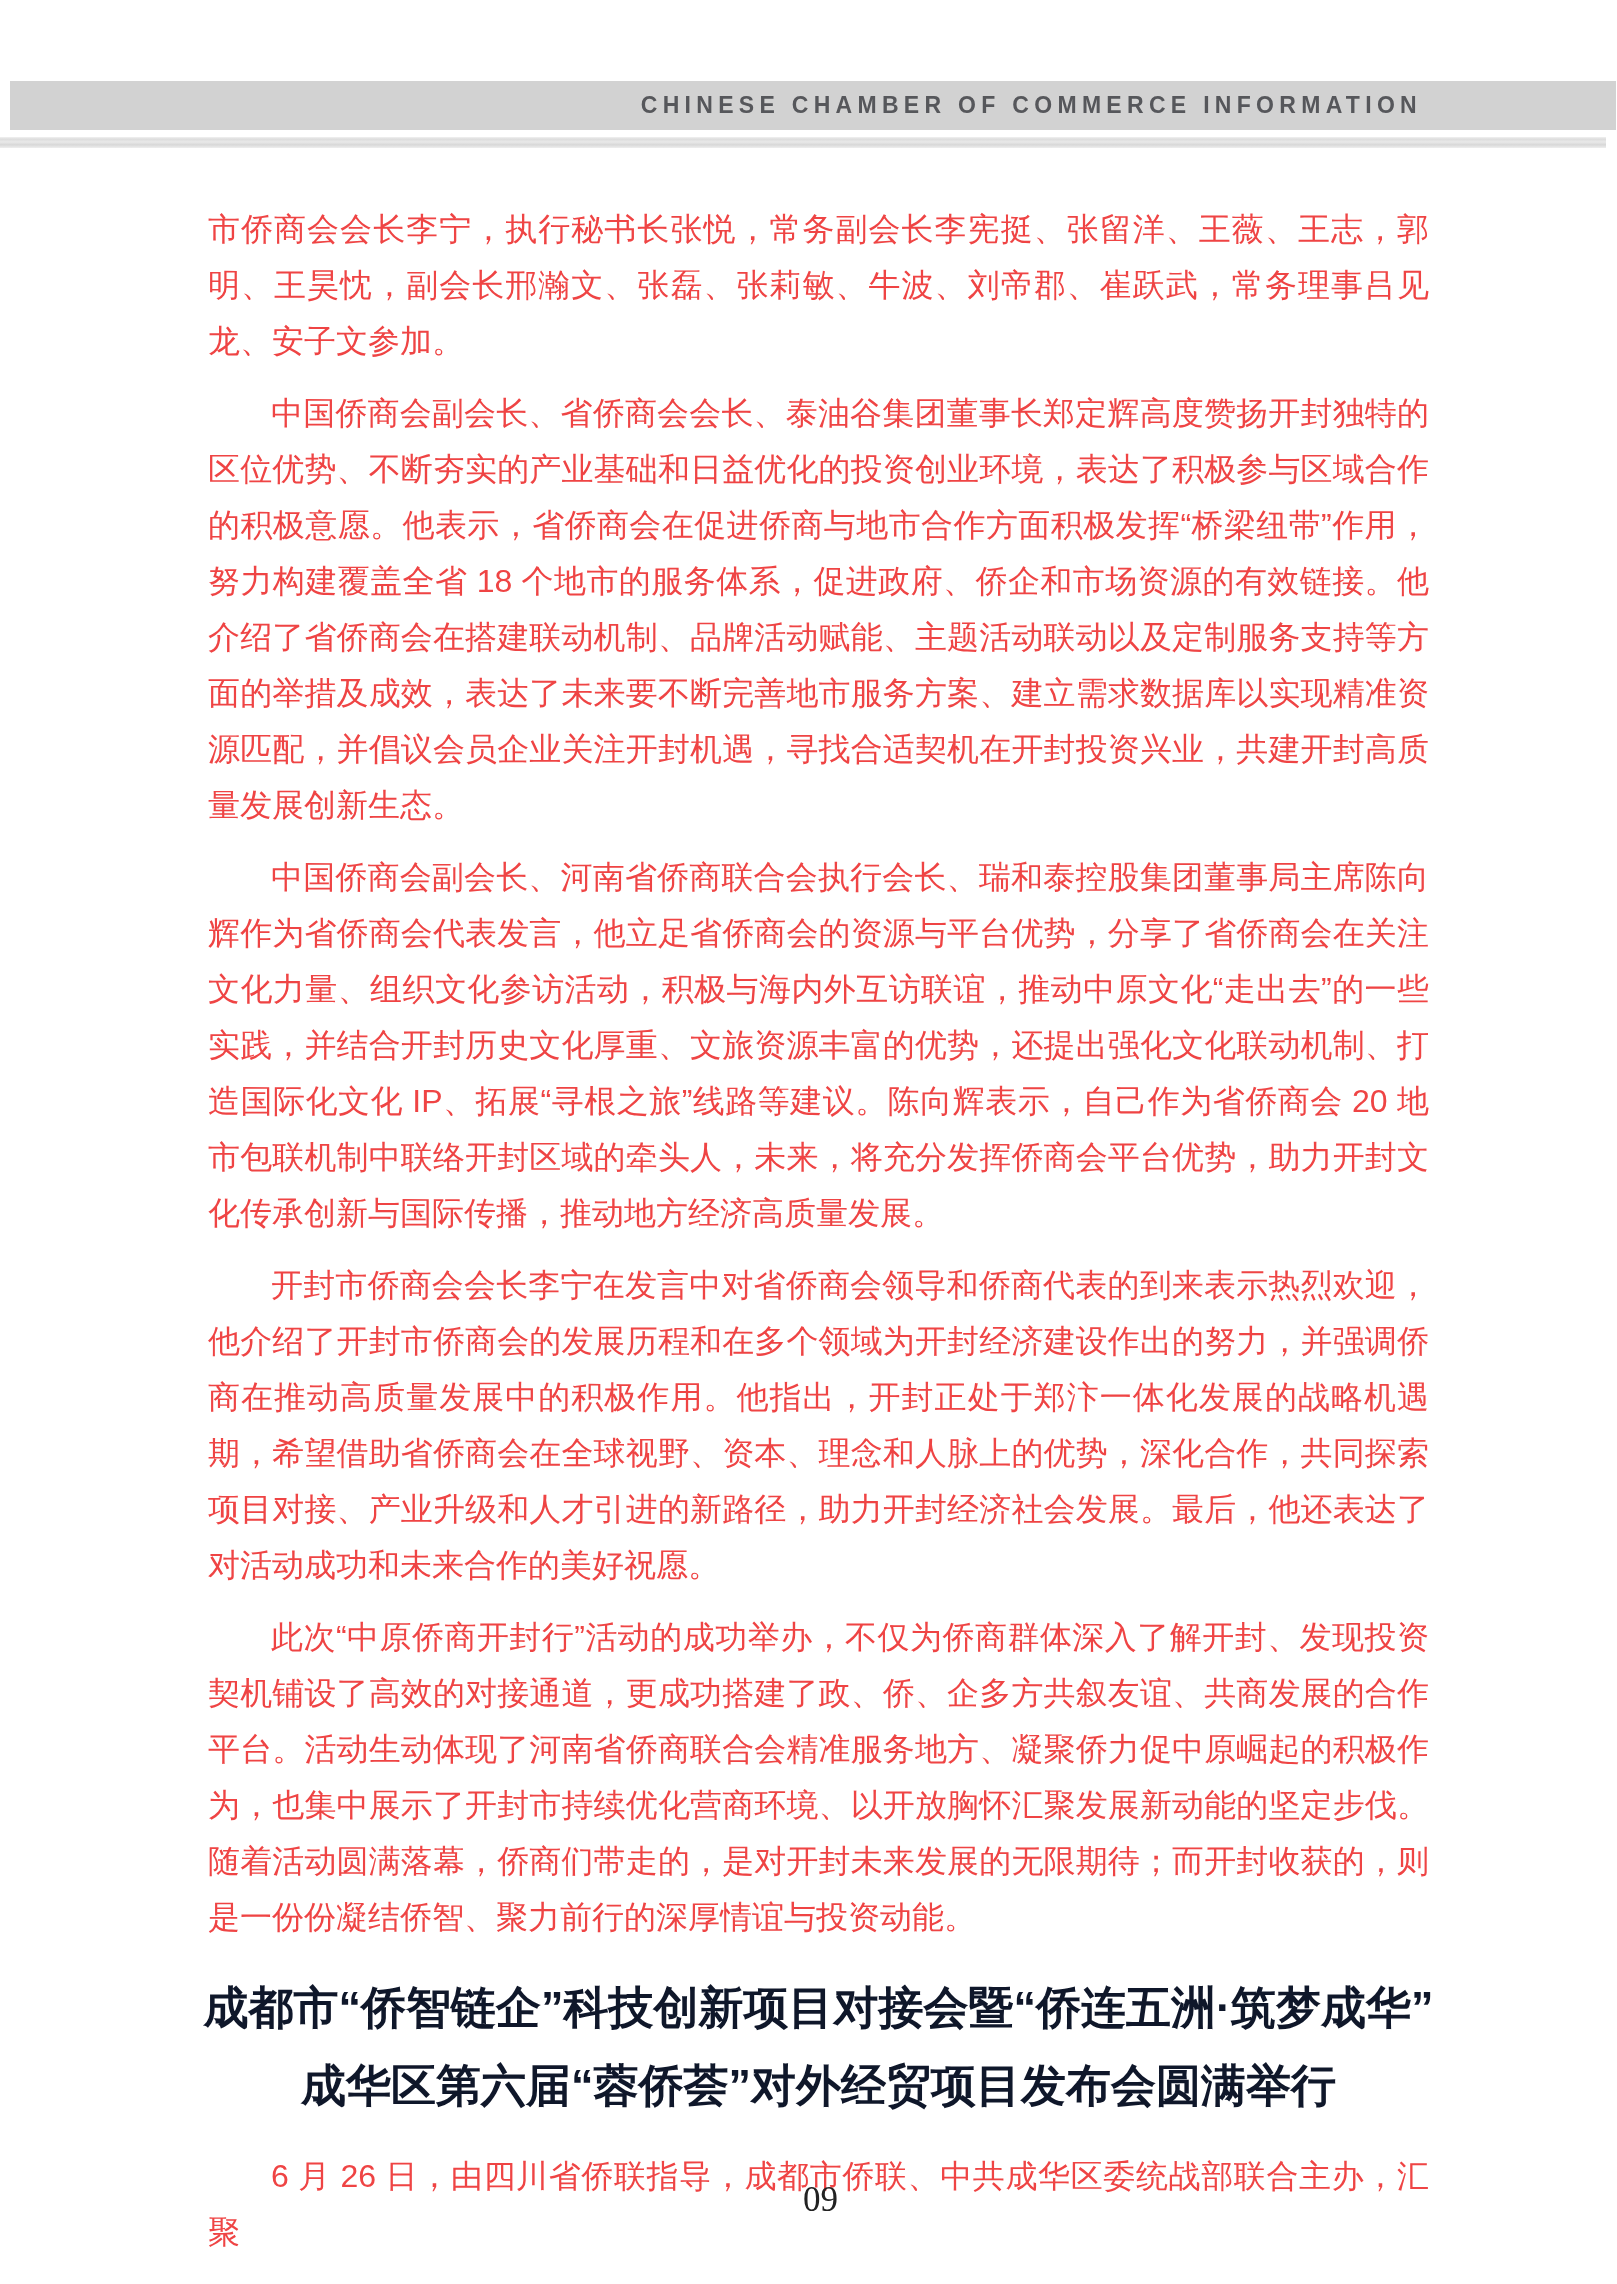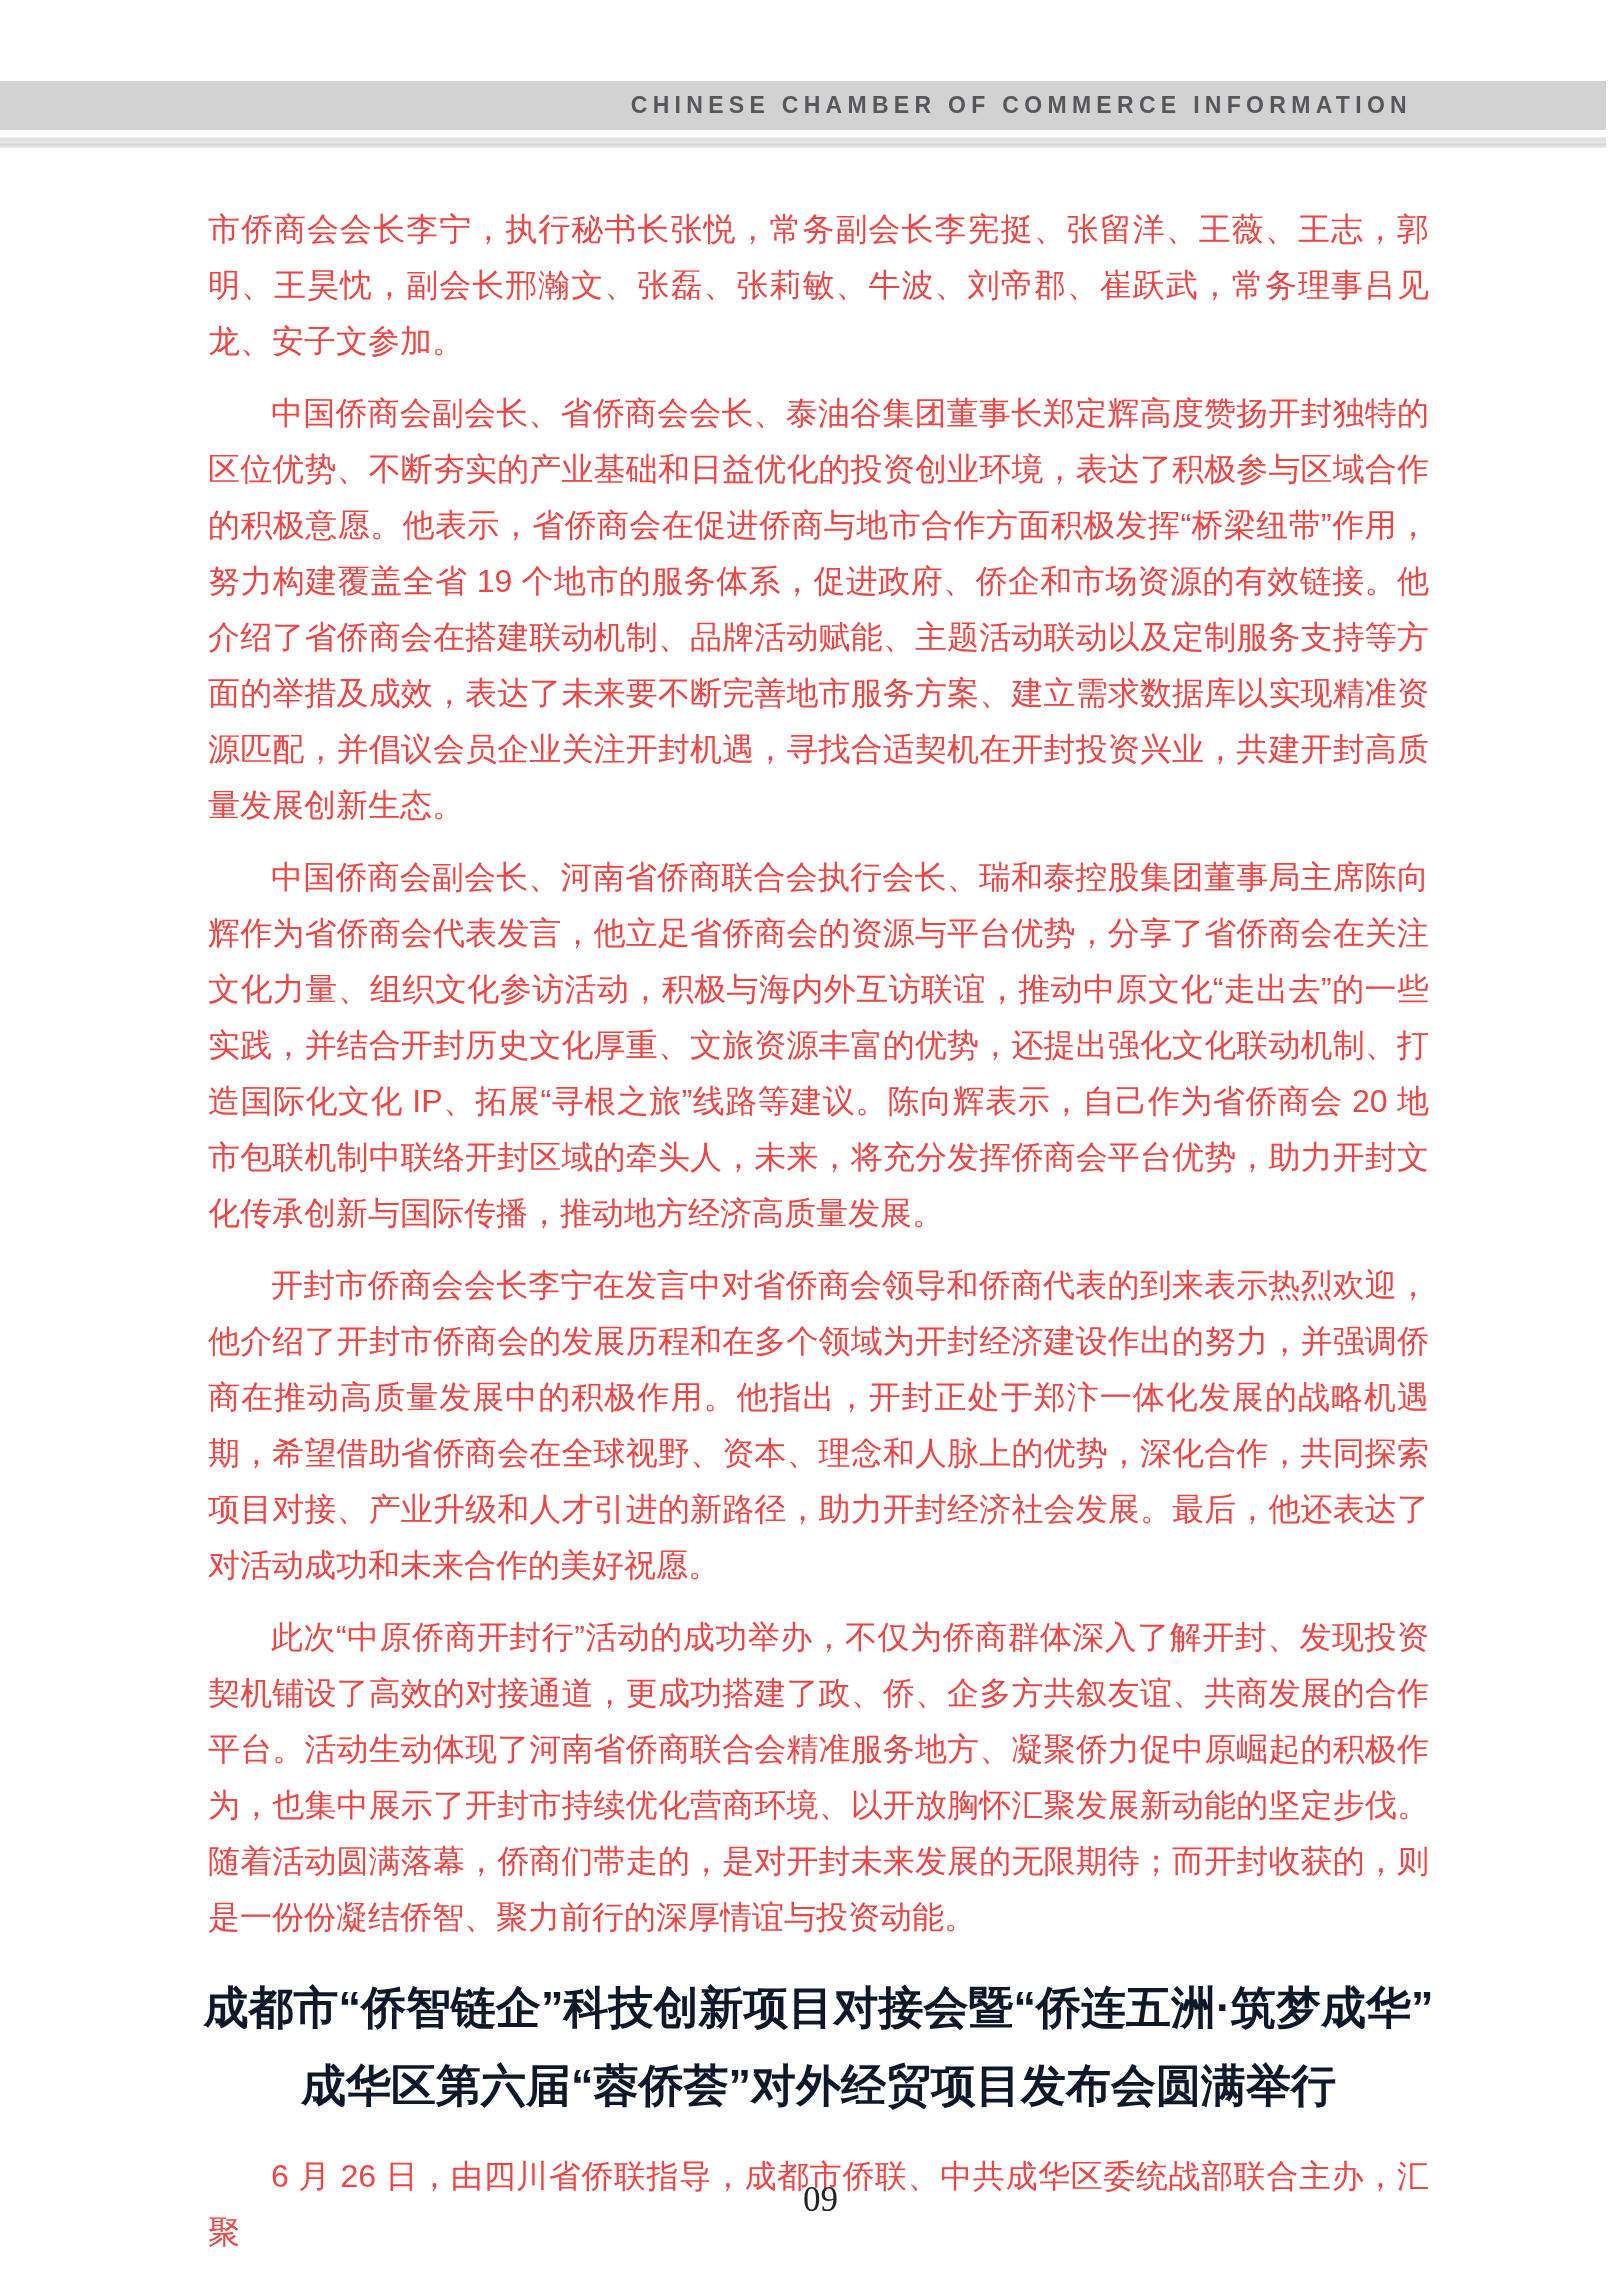--- a/index.html
+++ b/index.html
@@ -10,21 +10,21 @@
     background: #ffffff;
     font-family: "Liberation Sans", sans-serif;
     color: #161616;
     overflow: hidden;
   }
 
   
   .banner {
     position: absolute;
     top: 81px;
-    left: 0;
+    left: 10px;
     width: 1606px;
     height: 49px;
     background: #d2d2d2;
     display: flex;
     align-items: center;
     justify-content: flex-end;
     padding-right: 194px;
     box-sizing: border-box;
   }
   .banner-text {
@@ -95,21 +95,21 @@
 
   <div class="banner">
     <span class="banner-text">CHINESE CHAMBER OF COMMERCE INFORMATION</span>
   </div>
   <div class="banner-strip"></div>
 
   <main class="content">
 
     <p class="body-p">市侨商会会长李宁，执行秘书长张悦，常务副会长李宪挺、张留洋、王薇、王志，郭明、王昊忱，副会长邢瀚文、张磊、张莉敏、牛波、刘帝郡、崔跃武，常务理事吕见龙、安子文参加。</p>
 
-    <p class="body-p indent">中国侨商会副会长、省侨商会会长、泰油谷集团董事长郑定辉高度赞扬开封独特的区位优势、不断夯实的产业基础和日益优化的投资创业环境，表达了积极参与区域合作的积极意愿。他表示，省侨商会在促进侨商与地市合作方面积极发挥“桥梁纽带”作用，努力构建覆盖全省 19 个地市的服务体系，促进政府、侨企和市场资源的有效链接。他介绍了省侨商会在搭建联动机制、品牌活动赋能、主题活动联动以及定制服务支持等方面的举措及成效，表达了未来要不断完善地市服务方案、建立需求数据库以实现精准资源匹配，并倡议会员企业关注开封机遇，寻找合适契机在开封投资兴业，共建开封高质量发展创新生态。</p>
+    <p class="body-p indent">中国侨商会副会长、省侨商会会长、泰油谷集团董事长郑定辉高度赞扬开封独特的区位优势、不断夯实的产业基础和日益优化的投资创业环境，表达了积极参与区域合作的积极意愿。他表示，省侨商会在促进侨商与地市合作方面积极发挥“桥梁纽带”作用，努力构建覆盖全省 18 个地市的服务体系，促进政府、侨企和市场资源的有效链接。他介绍了省侨商会在搭建联动机制、品牌活动赋能、主题活动联动以及定制服务支持等方面的举措及成效，表达了未来要不断完善地市服务方案、建立需求数据库以实现精准资源匹配，并倡议会员企业关注开封机遇，寻找合适契机在开封投资兴业，共建开封高质量发展创新生态。</p>
 
     <p class="body-p indent">中国侨商会副会长、河南省侨商联合会执行会长、瑞和泰控股集团董事局主席陈向辉作为省侨商会代表发言，他立足省侨商会的资源与平台优势，分享了省侨商会在关注文化力量、组织文化参访活动，积极与海内外互访联谊，推动中原文化“走出去”的一些实践，并结合开封历史文化厚重、文旅资源丰富的优势，还提出强化文化联动机制、打造国际化文化 IP、拓展“寻根之旅”线路等建议。陈向辉表示，自己作为省侨商会 20 地市包联机制中联络开封区域的牵头人，未来，将充分发挥侨商会平台优势，助力开封文化传承创新与国际传播，推动地方经济高质量发展。</p>
 
     <p class="body-p indent">开封市侨商会会长李宁在发言中对省侨商会领导和侨商代表的到来表示热烈欢迎，他介绍了开封市侨商会的发展历程和在多个领域为开封经济建设作出的努力，并强调侨商在推动高质量发展中的积极作用。他指出，开封正处于郑汴一体化发展的战略机遇期，希望借助省侨商会在全球视野、资本、理念和人脉上的优势，深化合作，共同探索项目对接、产业升级和人才引进的新路径，助力开封经济社会发展。最后，他还表达了对活动成功和未来合作的美好祝愿。</p>
 
     <p class="body-p indent"><span>此次“中原侨商开封行”活动的成功举办，不仅为侨商群体深入了解开封、发现投资契机铺设了高效的对接通道，更成功搭建了政、侨、企多方共叙友谊、共商发展的合作平台。活动生动体现了河南省侨商联合会精准服务地方、凝聚侨力促中原崛起的积极作为，也集中展示了开封市持续优化营商环境、以开放胸怀汇聚发展新动能的坚定步伐。随着活动圆满落幕，侨商们带走的，是对开封未来发展的无限期待；而开封收获的，则是一份份凝结侨智、聚力前行的深厚情谊与投资动能。</span></p>
 
     <h2 class="article-title">
       <span class="title-line">成都市“侨智链企”科技创新项目对接会暨“侨连五洲·筑梦成华”</span>
       <span class="title-line">成华区第六届“蓉侨荟”对外经贸项目发布会圆满举行</span>

